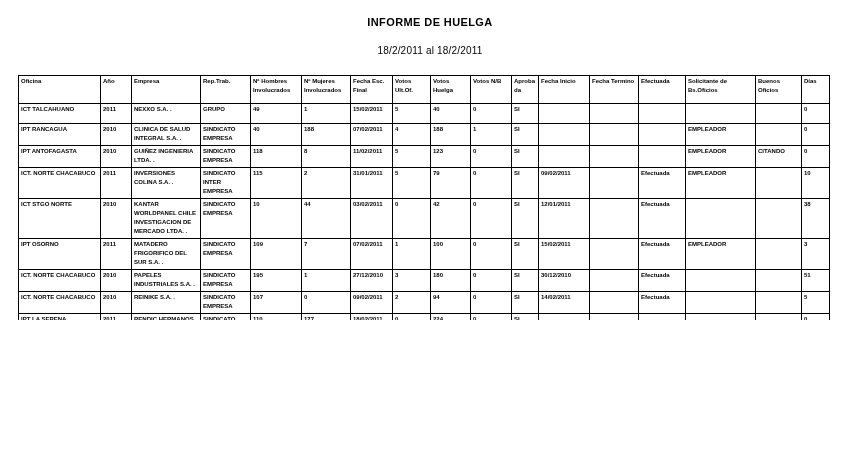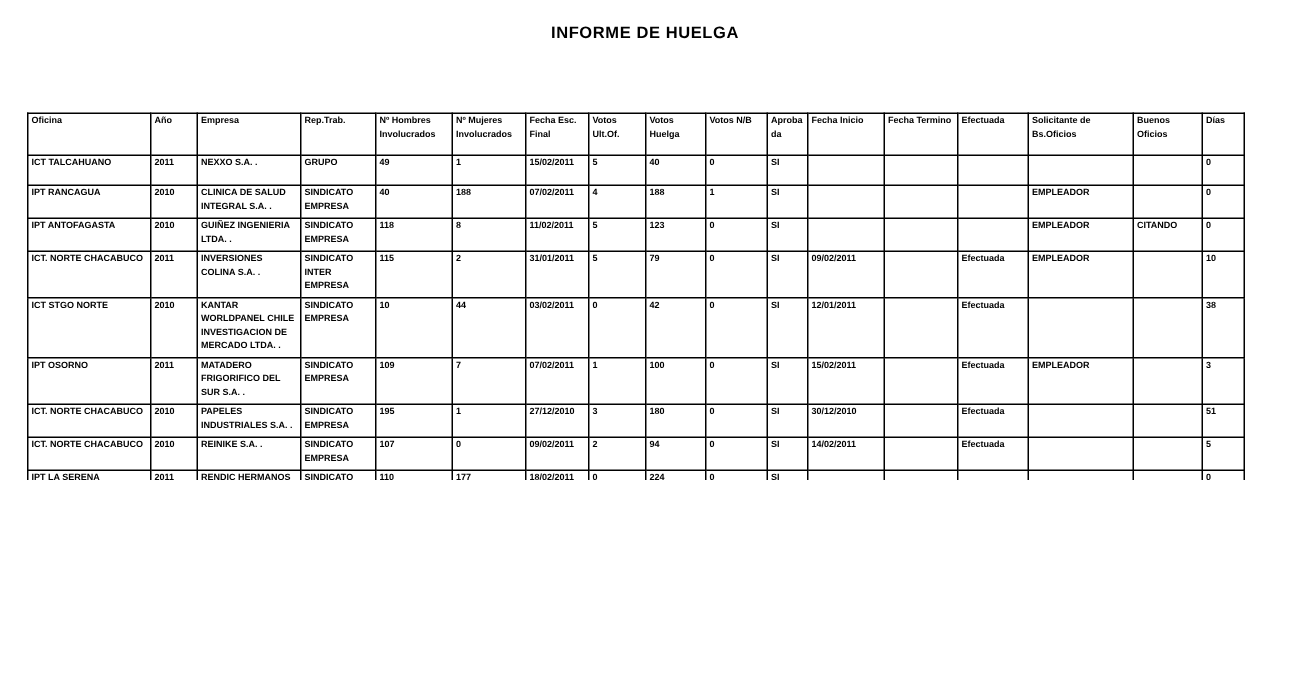--- a/index.html
+++ b/index.html
@@ -30,20 +30,21 @@
   table.report td { height:16px; }
   table.report td:nth-child(7),
   table.report td:nth-child(12),
   table.report td:nth-child(13) { white-space:nowrap; }
 </style>
 </head>
 <body>
 
 <div class="page">
   <div class="report-title">INFORME DE HUELGA</div>
+  <div class="report-subtitle">18/2/2011 al 18/2/2011</div>
 
   <table class="report">
     <colgroup>
       <col style="width:82px">
         <col style="width:31px">
         <col style="width:69px">
         <col style="width:50px">
       <col style="width:51px">
         <col style="width:49px">
         <col style="width:42px">

